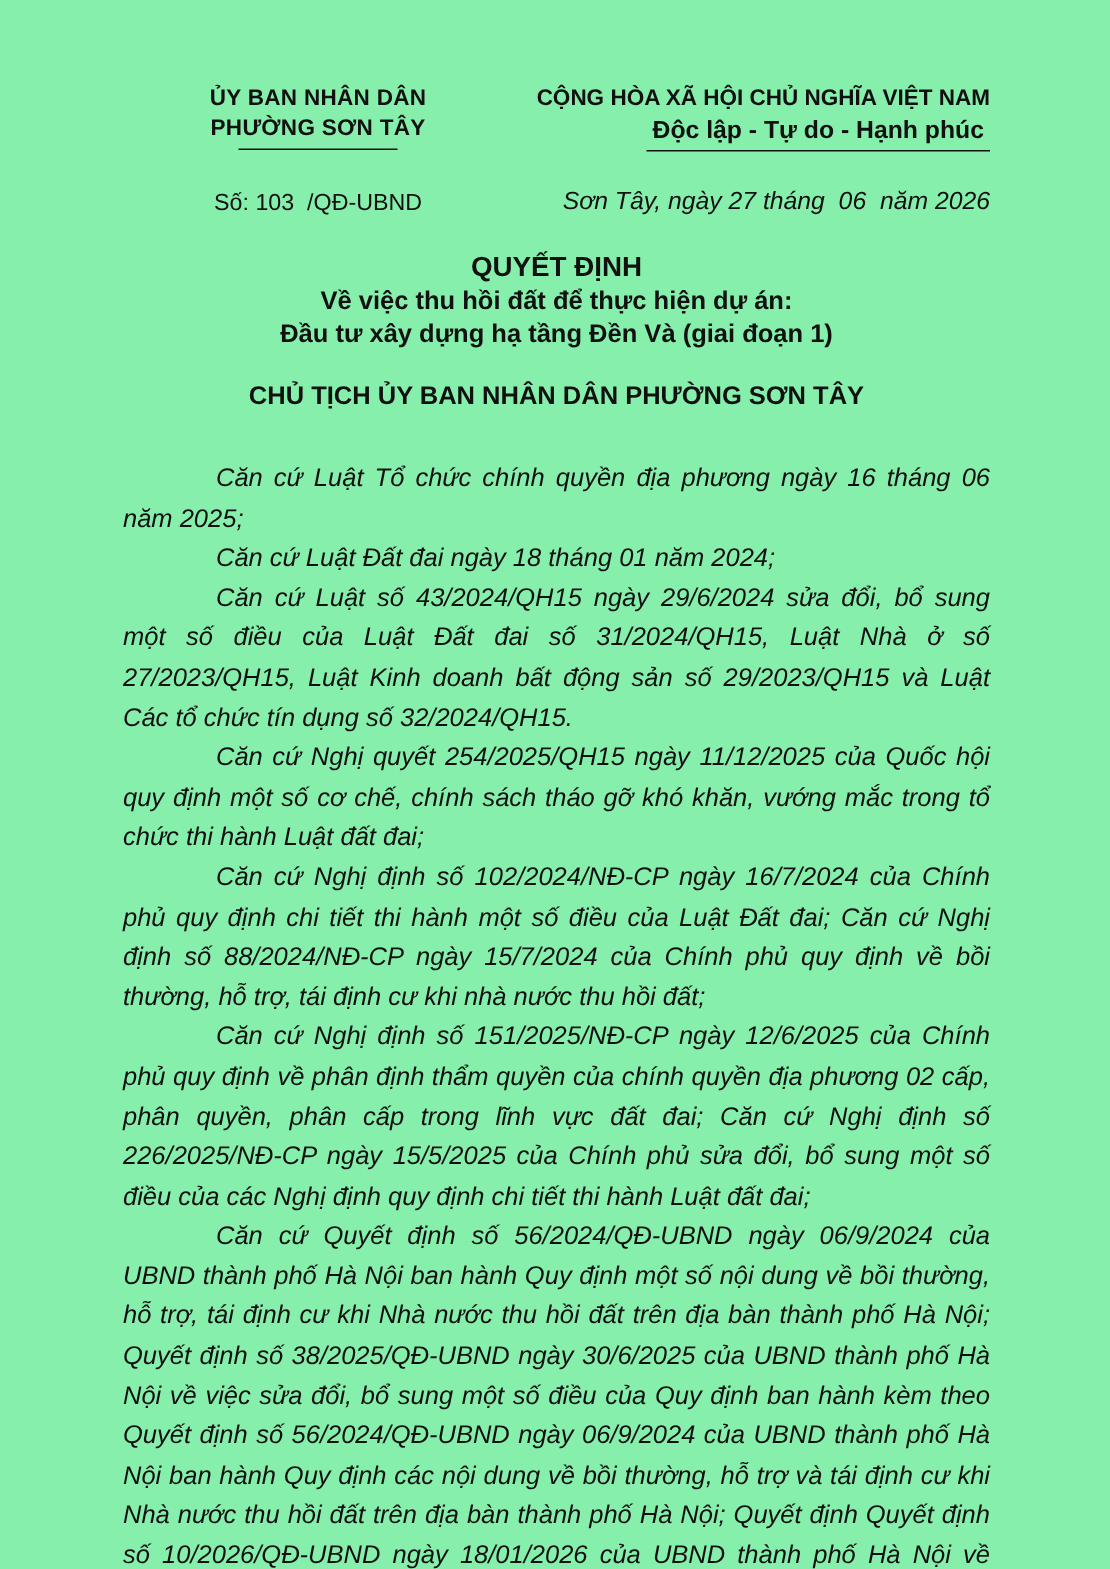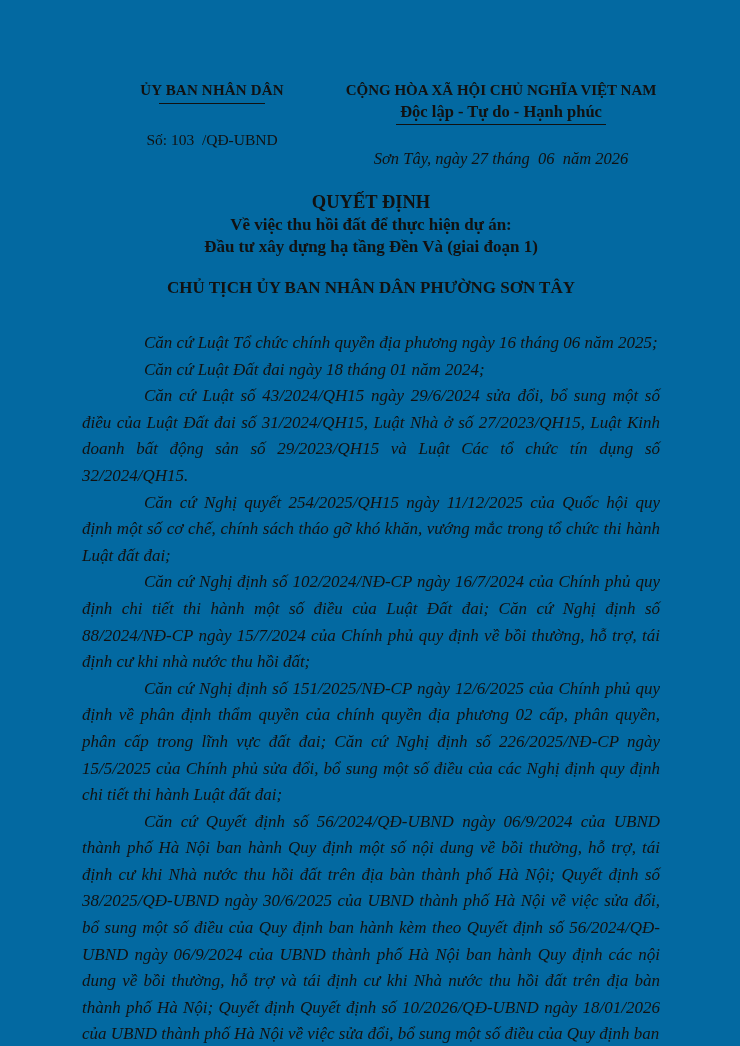--- a/index.html
+++ b/index.html
@@ -4,39 +4,39 @@
 <style>
   html, body {
     margin: 0;
     padding: 0;
     background: #ffffff;
   }
   .page {
     position: relative;
     width: 740px;
     height: 1046px;
-    background: #0369a1;
+    background: #86efac;
     color: #111111;
-    font-family: Liberation Serif, serif;
+    font-family: Liberation Sans, sans-serif;
     overflow: hidden;
     box-sizing: border-box;
-    padding: 80px 80px 0 82px;
+    padding: 56px 80px 0 82px;
   }
   
   .header-row {
     display: flex;
     width: 100%;
   }
   .header-left {
     width: 45%;
     text-align: center;
   }
   .header-right {
     width: 55%;
-    text-align: center;
+    text-align: right;
   }
   .issuer-line {
     font-weight: bold;
     font-size: 15px;
     line-height: 20px;
     letter-spacing: 0.2px;
     white-space: nowrap;
   }
   .issuer-rule {
     width: 106px;
@@ -111,20 +111,21 @@
   }
 </style>
 </head>
 <body>
 
 <div class="page">
 
   <div class="header-row">
     <div class="header-left">
       <div class="issuer-line">ỦY BAN NHÂN DÂN</div>
+      <div class="issuer-line">PHƯỜNG SƠN TÂY</div>
       <div class="issuer-rule"></div>
       <div class="doc-number">Số: 103  /QĐ-UBND</div>
     </div>
     <div class="header-right">
       <div class="national-line1">CỘNG HÒA XÃ HỘI CHỦ NGHĨA VIỆT NAM</div>
       <div><span class="motto">Độc lập - Tự do - Hạnh phúc</span></div>
       <div class="place-date">Sơn Tây, ngày 27 tháng  06  năm 2026</div>
     </div>
   </div>
 

